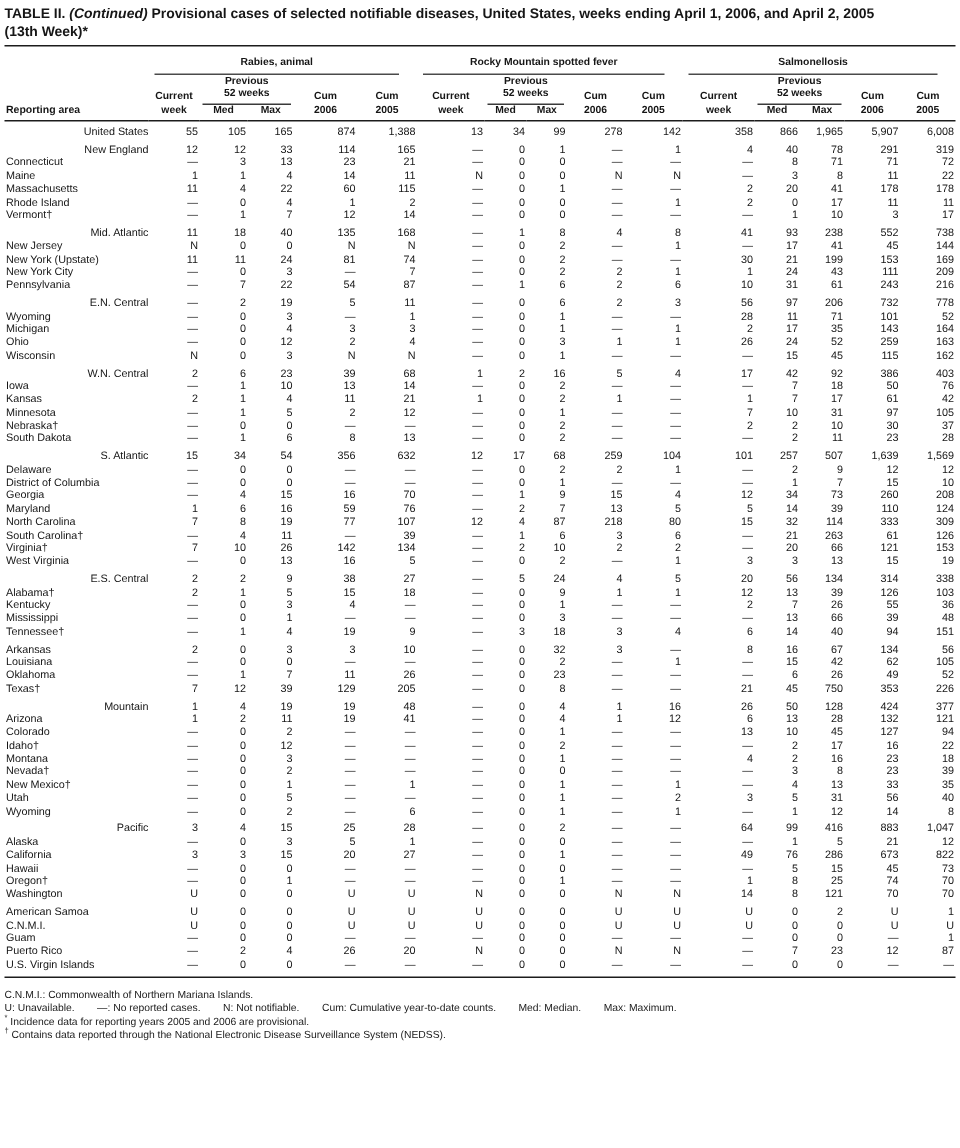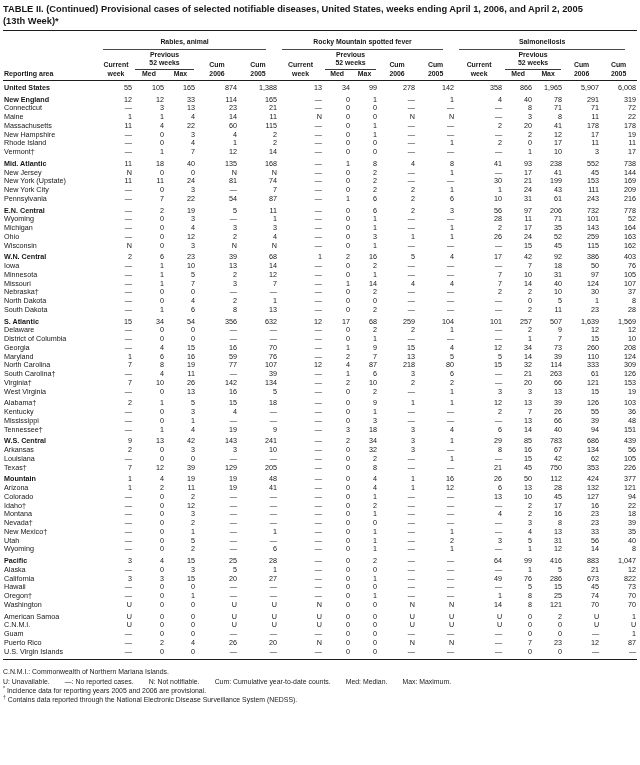--- a/index.html
+++ b/index.html
@@ -3,38 +3,38 @@
 <meta charset="utf-8">
 <style>
   * { margin:0; padding:0; box-sizing:border-box; }
   html,body { background:#ffffff; }
   body {
     width:640px; height:765px; overflow:hidden;
     font-family:"Liberation Sans", sans-serif;
     color:#161616; padding:4px 3px 0 3px;
   }
   .title { font-size:9.3px; font-weight:bold; line-height:11.5px; letter-spacing:0; }
-  .title .cont { }
+  .title .cont { font-style:italic; }
   .title-rule { border-top:1.6px solid #1c1c1c; margin-top:3px; }
   table { width:634px; border-collapse:collapse; table-layout:fixed; margin-top:7px; }
   td { font-size:7.2px; line-height:8.75px; white-space:nowrap; overflow:hidden; vertical-align:bottom; }
   
   thead td { font-weight:bold; font-size:6.9px; text-align:center; }
   .gcell { padding-bottom:1px; }
   .gname { border-bottom:1.1px solid #4a4a4a; padding-bottom:2px; margin:0 12px 0 4px; text-align:center; }
   .prev { text-align:center; line-height:8.2px; }
   .hc { text-align:center; line-height:8.6px; }
   .u52 { border-bottom:1px solid #3a3a3a; margin:0 2px; padding-bottom:1px; }
   tr.hdr-last td { border-bottom:1.5px solid #1c1c1c; padding-bottom:1.5px; }
   td.area { text-align:left; padding-left:1px; }
   td.rep { font-weight:bold; font-size:7px; }
   
   tbody td { text-align:right; padding-right:1px; }
   tbody td.area { text-align:left; padding-right:0; }
-  tbody tr.bold-row td.area { font-weight:bold; }
+  tbody tr.bold-row td.area { font-weight:normal;text-align:right; }
   tr.gap td { height:3px; line-height:3px; font-size:1px; }
   tbody tr:first-child td { padding-top:3px; }
   .bottom-rule { border-top:1.5px solid #1c1c1c; margin-top:3px; width:634px; }
   .footnotes { margin-top:7px; font-size:6.9px; line-height:9.2px; color:#1a1a1a; }
   .legend-line span { margin-right:15px; }
   sup { font-size:5px; vertical-align:super; line-height:0; }
 </style>
 </head>
 <body>
 
@@ -219,38 +219,20 @@
         <td>1</td>
         <td>—</td>
         <td>—</td>
         <td>2</td>
         <td>20</td>
         <td>41</td>
         <td>178</td>
         <td>178</td>
       </tr>
       <tr>
-        <td class="area">New Hampshire</td>
-        <td>—</td>
-        <td>0</td>
-        <td>3</td>
-        <td>4</td>
-        <td>2</td>
-        <td>—</td>
-        <td>0</td>
-        <td>1</td>
-        <td>—</td>
-        <td>—</td>
-        <td>—</td>
-        <td>2</td>
-        <td>12</td>
-        <td>17</td>
-        <td>19</td>
-      </tr>
-      <tr>
         <td class="area">Rhode Island</td>
         <td>—</td>
         <td>0</td>
         <td>4</td>
         <td>1</td>
         <td>2</td>
         <td>—</td>
         <td>0</td>
         <td>0</td>
         <td>—</td>
@@ -498,90 +480,72 @@
         <td>2</td>
         <td>—</td>
         <td>—</td>
         <td>—</td>
         <td>7</td>
         <td>18</td>
         <td>50</td>
         <td>76</td>
       </tr>
       <tr>
+        <td class="area">Kansas</td>
+        <td>2</td>
+        <td>1</td>
+        <td>4</td>
+        <td>11</td>
+        <td>21</td>
+        <td>1</td>
+        <td>0</td>
+        <td>2</td>
+        <td>1</td>
+        <td>—</td>
+        <td>1</td>
+        <td>7</td>
+        <td>17</td>
+        <td>61</td>
+        <td>42</td>
+      </tr>
+      <tr>
         <td class="area">Minnesota</td>
         <td>—</td>
         <td>1</td>
         <td>5</td>
         <td>2</td>
         <td>12</td>
         <td>—</td>
         <td>0</td>
         <td>1</td>
         <td>—</td>
         <td>—</td>
         <td>7</td>
         <td>10</td>
         <td>31</td>
         <td>97</td>
         <td>105</td>
       </tr>
       <tr>
-        <td class="area">Missouri</td>
-        <td>—</td>
-        <td>1</td>
-        <td>7</td>
-        <td>3</td>
-        <td>7</td>
-        <td>—</td>
-        <td>1</td>
-        <td>14</td>
-        <td>4</td>
-        <td>4</td>
-        <td>7</td>
-        <td>14</td>
-        <td>40</td>
-        <td>124</td>
-        <td>107</td>
-      </tr>
-      <tr>
         <td class="area">Nebraska†</td>
         <td>—</td>
         <td>0</td>
         <td>0</td>
         <td>—</td>
         <td>—</td>
         <td>—</td>
         <td>0</td>
         <td>2</td>
         <td>—</td>
         <td>—</td>
         <td>2</td>
         <td>2</td>
         <td>10</td>
         <td>30</td>
         <td>37</td>
-      </tr>
-      <tr>
-        <td class="area">North Dakota</td>
-        <td>—</td>
-        <td>0</td>
-        <td>4</td>
-        <td>2</td>
-        <td>1</td>
-        <td>—</td>
-        <td>0</td>
-        <td>0</td>
-        <td>—</td>
-        <td>—</td>
-        <td>—</td>
-        <td>0</td>
-        <td>5</td>
-        <td>1</td>
-        <td>8</td>
       </tr>
       <tr>
         <td class="area">South Dakota</td>
         <td>—</td>
         <td>1</td>
         <td>6</td>
         <td>8</td>
         <td>13</td>
         <td>—</td>
         <td>0</td>
@@ -755,20 +719,38 @@
         <td>1</td>
         <td>3</td>
         <td>3</td>
         <td>13</td>
         <td>15</td>
         <td>19</td>
       </tr>
       <tr class="gap">
         <td colspan="16"></td>
       </tr>
+      <tr class="bold-row">
+        <td class="area">E.S. Central</td>
+        <td>2</td>
+        <td>2</td>
+        <td>9</td>
+        <td>38</td>
+        <td>27</td>
+        <td>—</td>
+        <td>5</td>
+        <td>24</td>
+        <td>4</td>
+        <td>5</td>
+        <td>20</td>
+        <td>56</td>
+        <td>134</td>
+        <td>314</td>
+        <td>338</td>
+      </tr>
       <tr>
         <td class="area">Alabama†</td>
         <td>2</td>
         <td>1</td>
         <td>5</td>
         <td>15</td>
         <td>18</td>
         <td>—</td>
         <td>0</td>
         <td>9</td>
@@ -830,38 +812,20 @@
         <td>4</td>
         <td>6</td>
         <td>14</td>
         <td>40</td>
         <td>94</td>
         <td>151</td>
       </tr>
       <tr class="gap">
         <td colspan="16"></td>
       </tr>
-      <tr class="bold-row">
-        <td class="area">W.S. Central</td>
-        <td>9</td>
-        <td>13</td>
-        <td>42</td>
-        <td>143</td>
-        <td>241</td>
-        <td>—</td>
-        <td>2</td>
-        <td>34</td>
-        <td>3</td>
-        <td>1</td>
-        <td>29</td>
-        <td>85</td>
-        <td>783</td>
-        <td>686</td>
-        <td>439</td>
-      </tr>
       <tr>
         <td class="area">Arkansas</td>
         <td>2</td>
         <td>0</td>
         <td>3</td>
         <td>3</td>
         <td>10</td>
         <td>—</td>
         <td>0</td>
         <td>32</td>
@@ -885,20 +849,38 @@
         <td>2</td>
         <td>—</td>
         <td>1</td>
         <td>—</td>
         <td>15</td>
         <td>42</td>
         <td>62</td>
         <td>105</td>
       </tr>
       <tr>
+        <td class="area">Oklahoma</td>
+        <td>—</td>
+        <td>1</td>
+        <td>7</td>
+        <td>11</td>
+        <td>26</td>
+        <td>—</td>
+        <td>0</td>
+        <td>23</td>
+        <td>—</td>
+        <td>—</td>
+        <td>—</td>
+        <td>6</td>
+        <td>26</td>
+        <td>49</td>
+        <td>52</td>
+      </tr>
+      <tr>
         <td class="area">Texas†</td>
         <td>7</td>
         <td>12</td>
         <td>39</td>
         <td>129</td>
         <td>205</td>
         <td>—</td>
         <td>0</td>
         <td>8</td>
         <td>—</td>
@@ -919,21 +901,21 @@
         <td>19</td>
         <td>19</td>
         <td>48</td>
         <td>—</td>
         <td>0</td>
         <td>4</td>
         <td>1</td>
         <td>16</td>
         <td>26</td>
         <td>50</td>
-        <td>112</td>
+        <td>128</td>
         <td>424</td>
         <td>377</td>
       </tr>
       <tr>
         <td class="area">Arizona</td>
         <td>1</td>
         <td>2</td>
         <td>11</td>
         <td>19</td>
         <td>41</td>

